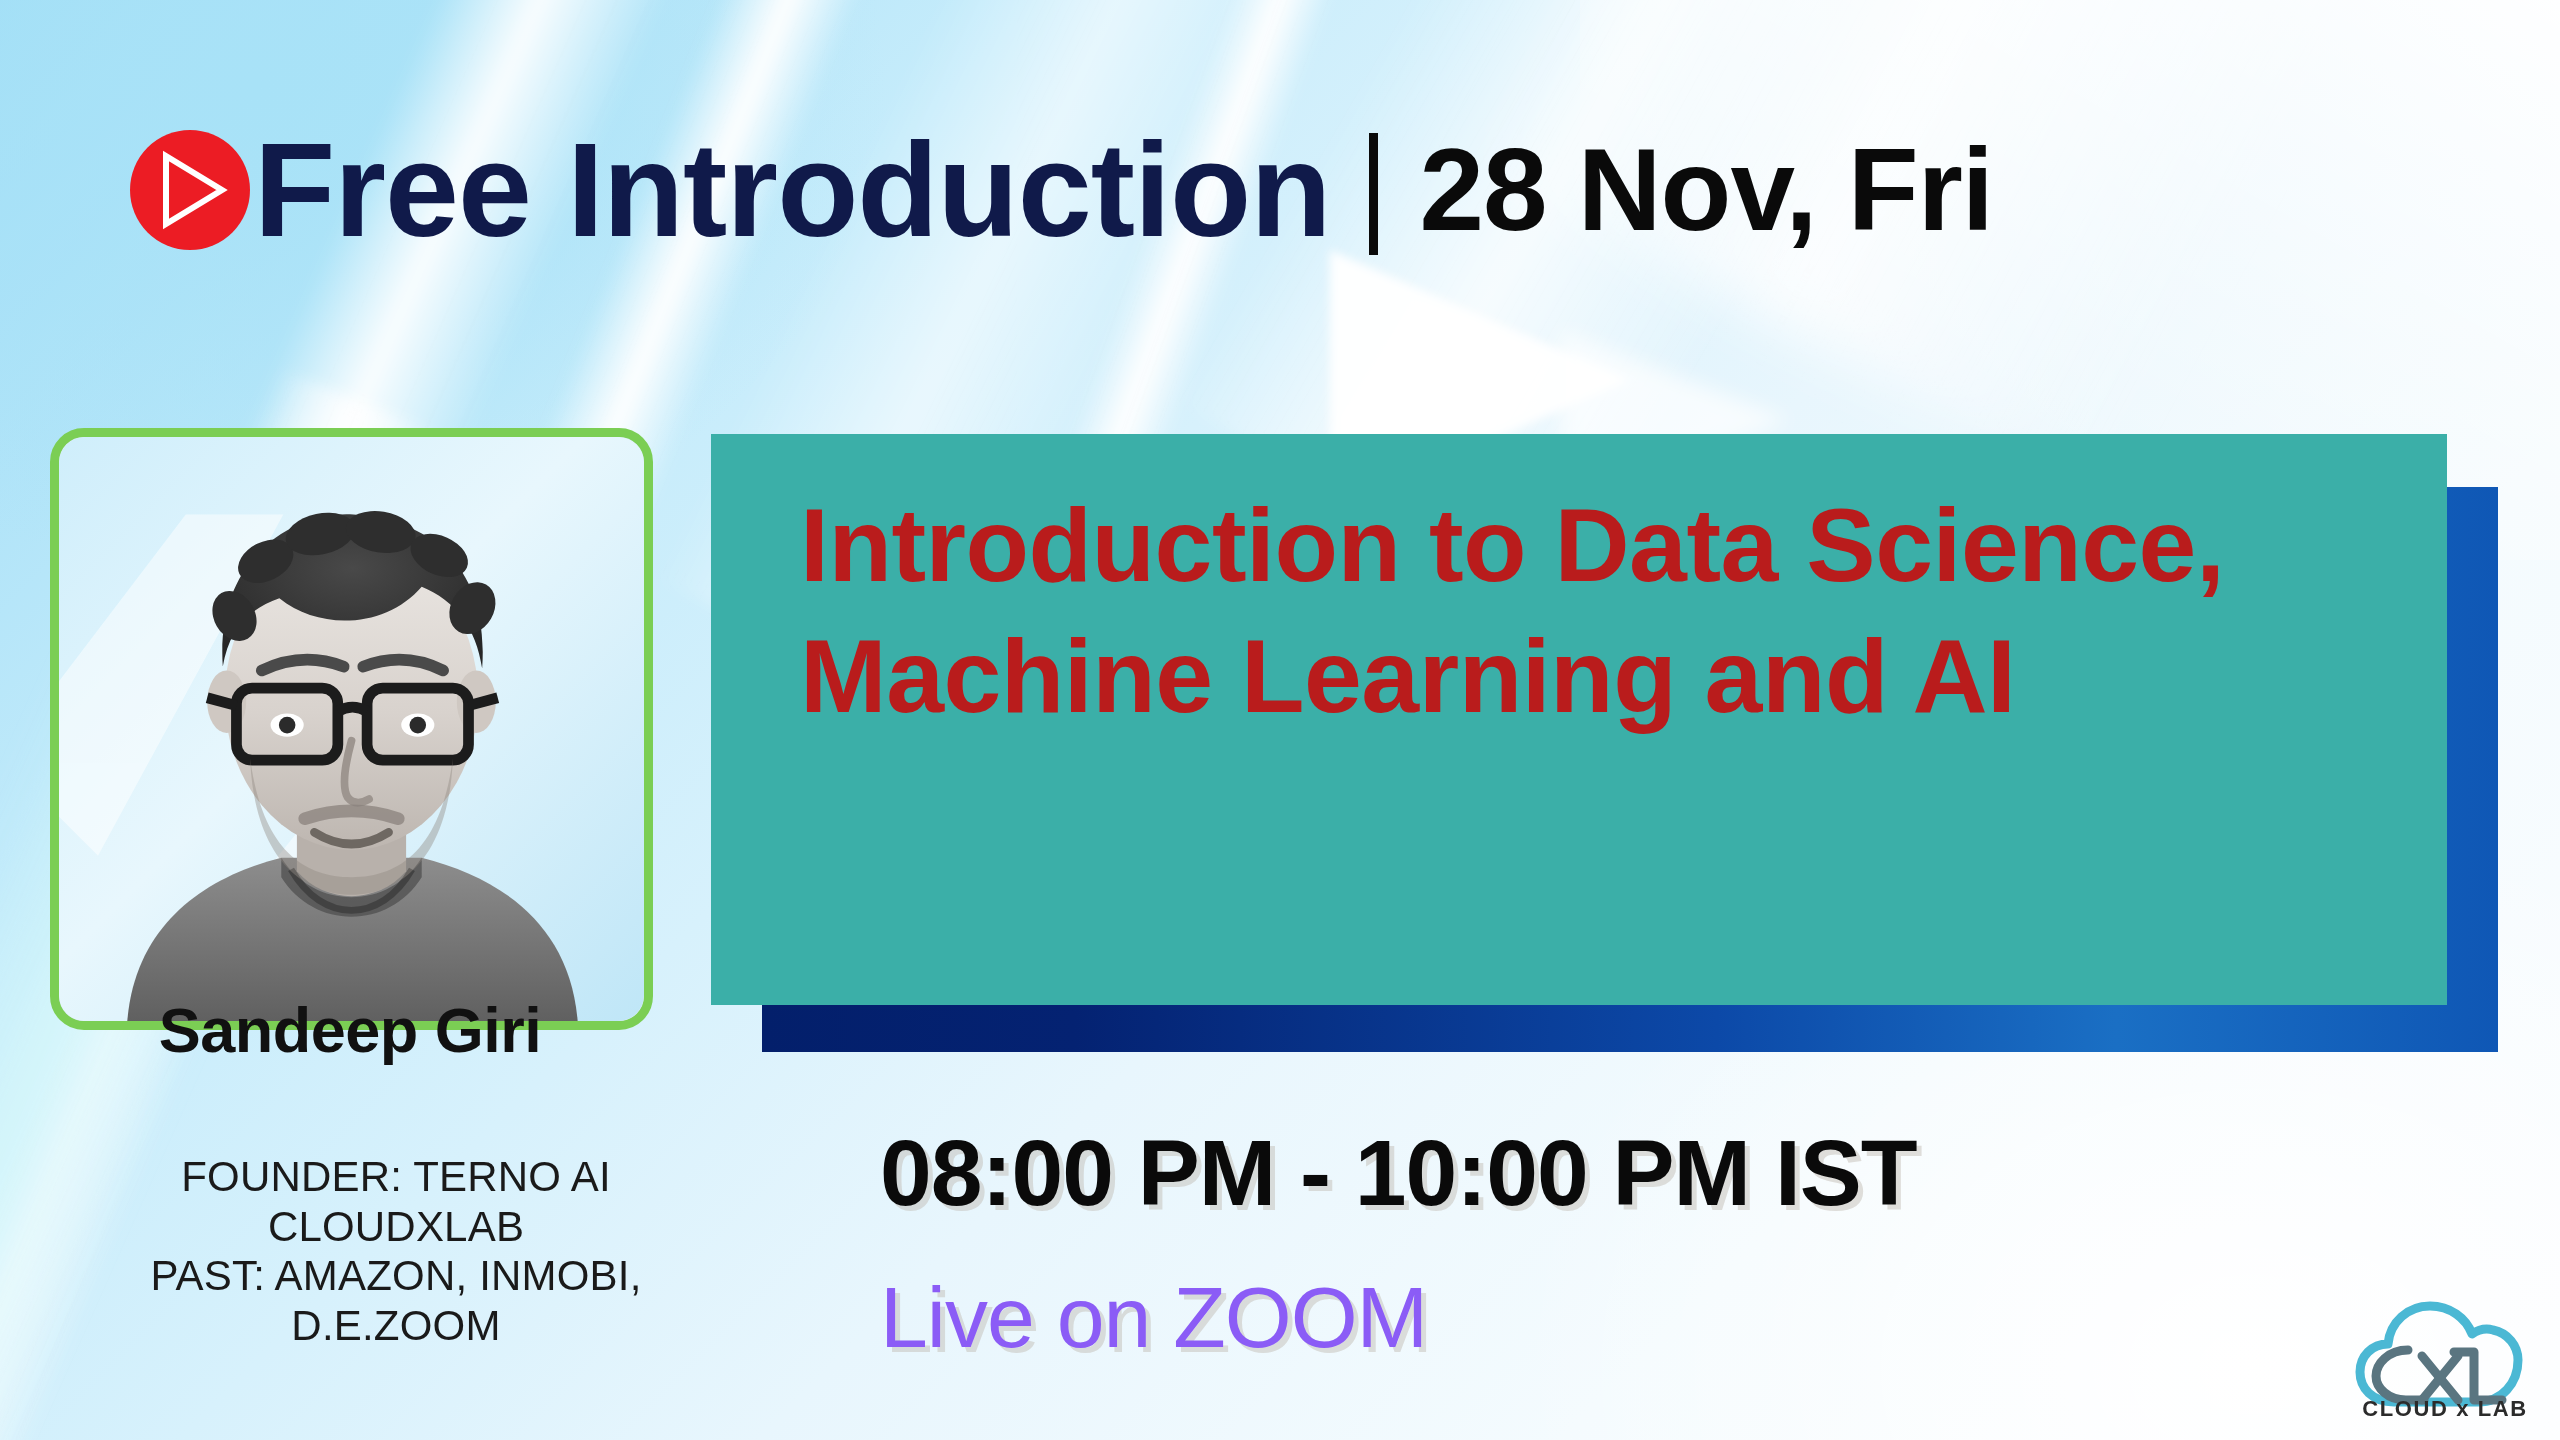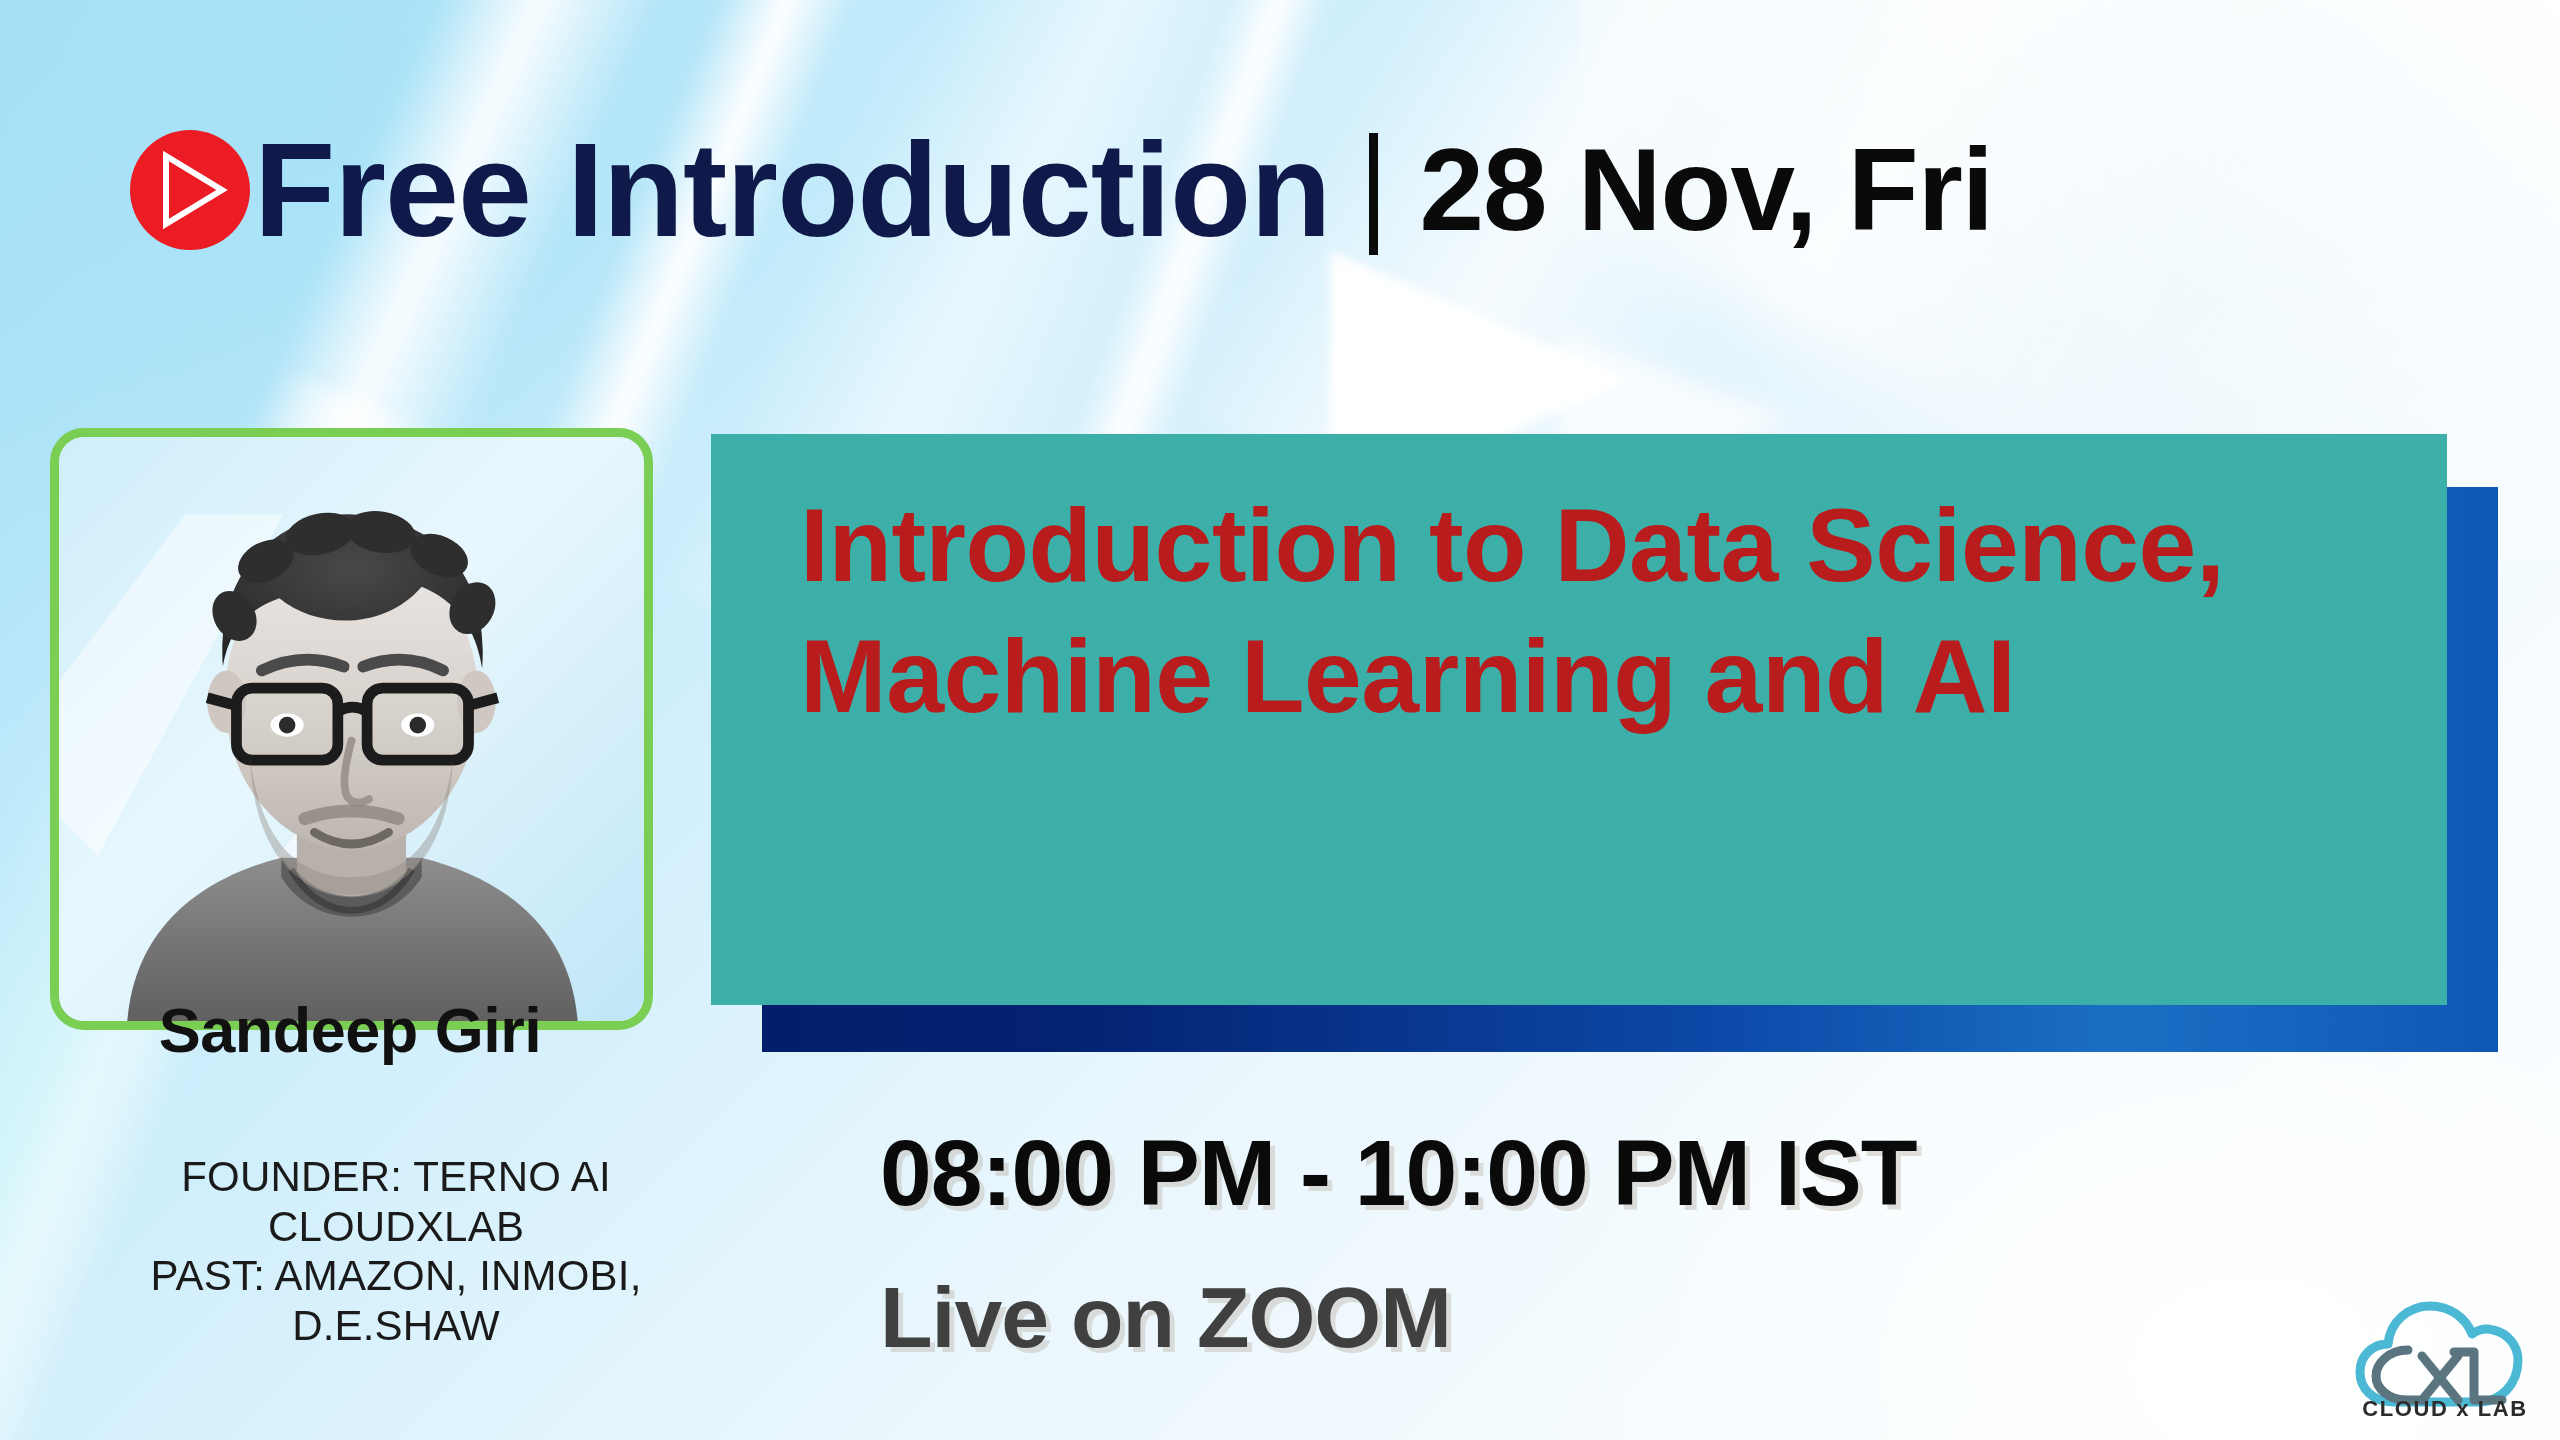--- a/index.html
+++ b/index.html
@@ -82,22 +82,22 @@
   .teal-box{position:absolute;left:711px;top:434px;width:1736px;height:571px;
             background:#3bafa8;}
   .teal-title{position:absolute;left:800px;top:480px;width:1600px;
               font-size:104px;font-weight:700;color:#b91c1c;line-height:1.26;
               letter-spacing:-.5px;}
 
   
   .time-line{position:absolute;left:880px;top:1120px;font-size:93px;font-weight:700;
              color:#0a0a0a;letter-spacing:-1px;white-space:nowrap;
              text-shadow:5px 5px 0 rgba(190,185,175,.45);}
-  .zoom-line{position:absolute;left:880px;top:1268px;font-size:86px;font-weight:700;
-             color:#404040;letter-spacing:-1px;white-space:nowrap;
+  .zoom-line{position:absolute;left:880px;top:1268px;font-size:86px;font-weight:400;
+             color:#8b5cf6;letter-spacing:-1px;white-space:nowrap;
              text-shadow:5px 5px 0 rgba(190,185,175,.45);}
 
   
   .logo{position:absolute;left:2350px;top:1290px;width:190px;height:130px;}
   .logo svg{display:block;}
   .logo-text{position:absolute;left:2350px;top:1396px;width:190px;text-align:center;
              font-size:22px;font-weight:700;color:#2b2b2b;letter-spacing:1.6px;}
 </style>
 </head>
 <body>
@@ -205,21 +205,21 @@
                  C392 420 352 452 300 452 C248 452 208 420 196 330 Z" fill="#8e8780" opacity=".4"></path>
       </svg>
     </div>
   </div>
 
   <div class="speaker-name">Sandeep Giri</div>
   <div class="speaker-credentials">
     <div>FOUNDER: TERNO AI</div>
     <div>CLOUDXLAB</div>
     <div>PAST: AMAZON, INMOBI,</div>
-    <div>D.E.SHAW</div>
+    <div>D.E.ZOOM</div>
   </div>
 
   <div class="blue-bar"></div>
   <div class="teal-box"></div>
   <div class="teal-title">Introduction to Data Science, Machine Learning and AI</div>
 
   <div class="time-line">08:00 PM - 10:00 PM IST</div>
   <div class="zoom-line">Live on ZOOM</div>
 
   <div class="logo">

